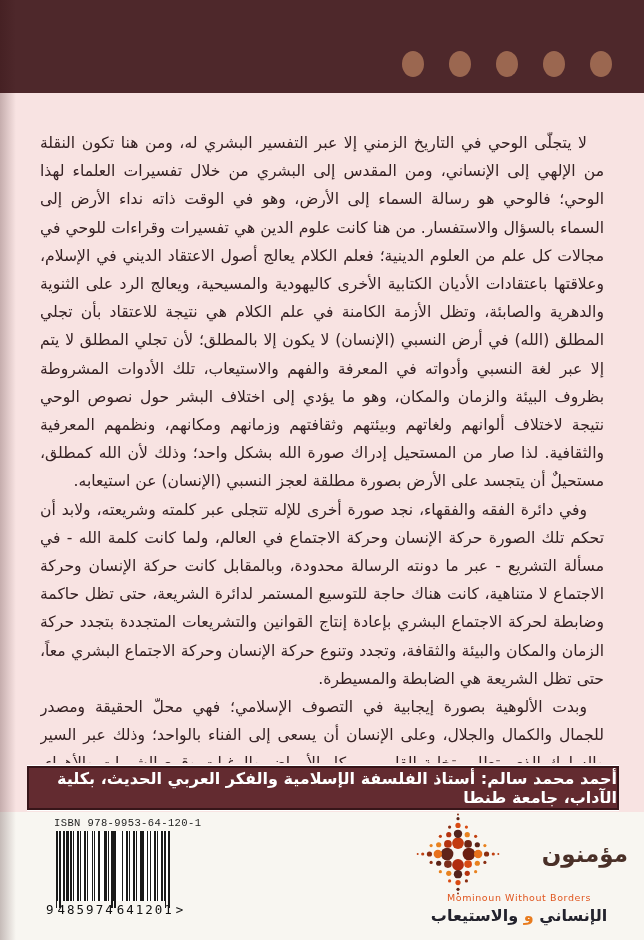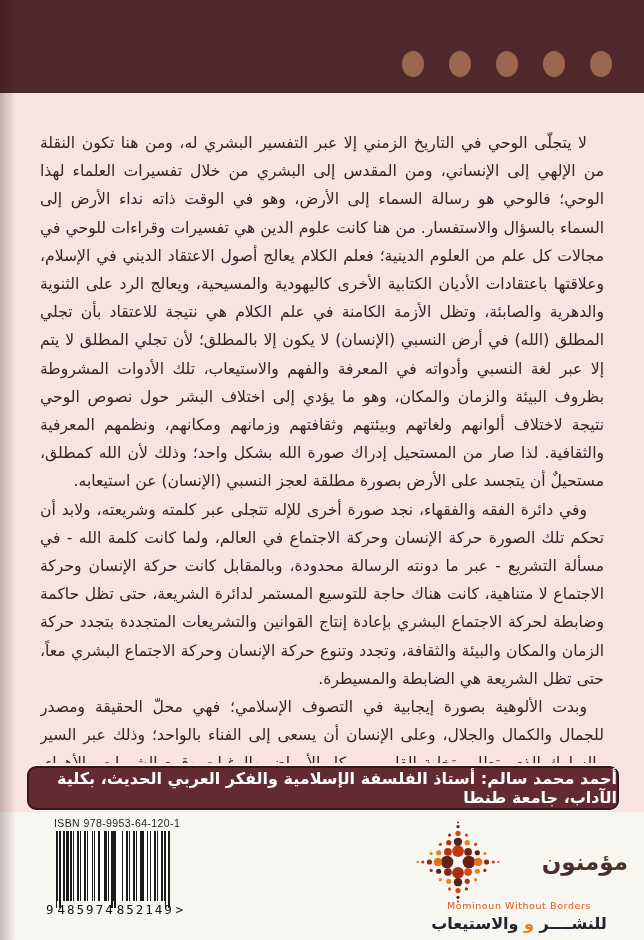--- a/index.html
+++ b/index.html
@@ -19,34 +19,34 @@
   
   .body-text{
     position:absolute;top:129px;right:40px;left:40px;height:634px;overflow:hidden;
     direction:rtl;text-align:justify;
     color:#362224;font-size:15.6px;line-height:28.2px;
   }
   .body-text p{margin:0;text-indent:17px;}
   
   .author-strip{
     position:absolute;top:766px;left:27px;right:25px;height:44px;box-sizing:border-box;
-    background:#632b30;border:2px solid #371519;border-radius:9px;
+    background:#632b30;border:2px solid #371519;border-radius:0;
     display:flex;align-items:center;justify-content:center;
     direction:rtl;color:#ffffff;font-weight:700;font-size:16px;letter-spacing:.2px;
     box-shadow:0 1px 0 #fff, 0 -1px 0 #fff;
   }
   
   .bottom-area{
     position:absolute;top:812px;left:0;right:0;bottom:0;
     background:#f8f6f1;
   }
   
   .barcode{position:absolute;left:54px;top:5px;width:130px;}
   .isbn-label{
-    font-family:Liberation Sans, sans-serif;font-size:10.5px;color:#1d1d1d;
+    font-family:Liberation Mono, monospace;font-size:10.5px;color:#1d1d1d;
     letter-spacing:.4px;white-space:nowrap;
   }
   .bars-wrap{position:relative;width:114px;height:70px;margin-top:2px;margin-left:2px;}
   .bars{
     position:absolute;inset:0;background-color:#fff;
     background-image:
       repeating-linear-gradient(90deg, rgba(255,255,255,0) 0 5px, #ffffff 5px 7px, rgba(255,255,255,0) 7px 16px, #ffffff 16px 17px, rgba(255,255,255,0) 17px 29px),
       repeating-linear-gradient(90deg, rgba(0,0,0,0) 0 11px, #1a1a1a 11px 13px, rgba(0,0,0,0) 13px 37px),
       repeating-linear-gradient(90deg, #1a1a1a 0 2px, #ffffff 2px 3px, #1a1a1a 3px 4px, #ffffff 4px 7px);
   }
@@ -56,21 +56,21 @@
   .guard.g-m{left:55px;}
   .guard.g-r{right:0;}
   .barcode-digits{
     display:flex;justify-content:space-between;align-items:flex-end;
     width:132px;margin-left:-9px;margin-top:1px;
     font-family:"DejaVu Sans Mono",monospace;font-size:12.5px;color:#111;
   }
   .barcode-digits span{background:#f8f6f1;letter-spacing:2px;padding:0 1px;}
   
   .publisher{position:absolute;right:16px;top:0px;width:218px;}
-  .logo-row{display:flex;align-items:center;justify-content:flex-start;gap:20px;margin-top:8px;}
+  .logo-row{display:flex;align-items:center;justify-content:flex-start;gap:20px;}
   .dots-svg{width:96px;height:84px;flex:0 0 auto;}
   .brand{direction:rtl;text-align:right;line-height:1.05;flex:1;}
   .brand-l1{color:#4a3028;font-weight:700;font-size:23px;}
   .brand-l2{color:#e87b1e;font-weight:700;font-size:23px;}
   .brand-en{
     margin-top:-4px;text-align:center;
     color:#e0561f;font-size:9.5px;font-weight:400;letter-spacing:.6px;white-space:nowrap;
   }
   .tagline{
     margin-top:3px;text-align:center;direction:rtl;
@@ -114,21 +114,21 @@
       <div class="isbn-label">ISBN 978-9953-64-120-1</div>
       <div class="bars-wrap">
         <div class="bars"></div>
         <div class="guard g-l"></div>
         <div class="guard g-m"></div>
         <div class="guard g-r"></div>
       </div>
       <div class="barcode-digits">
         <span>9</span>
         <span>485974</span>
-        <span>852149</span>
+        <span>641201</span>
         <span>&gt;</span>
       </div>
     </div>
 
     <div class="publisher">
       <div class="logo-row">
         <svg class="dots-svg" viewBox="0 0 108 100" aria-hidden="true">
 
           <circle cx="41" cy="50" r="7.5" fill="#5f241a"></circle>
           <circle cx="67" cy="50" r="7.5" fill="#6b1f12"></circle>
@@ -178,21 +178,21 @@
           <circle cx="102" cy="50" r="1.2" fill="#c04010"></circle>
           <circle cx="54" cy="3" r="1.2" fill="#8a2e12"></circle>
           <circle cx="54" cy="97" r="1.2" fill="#8a2e12"></circle>
         </svg>
         <div class="brand" dir="rtl">
           <div class="brand-l1">مؤمنون</div>
         </div>
       </div>
       <div class="brand-en">Mominoun Without Borders</div>
       <div class="tagline" dir="rtl">
-        <span>للنشــــر</span>
+        <span>الإنساني</span>
         <span class="orange">و</span>
         <span>والاستيعاب</span>
       </div>
     </div>
 
   </div>
 
   <div class="edge-shade"></div>
 </div>
 

